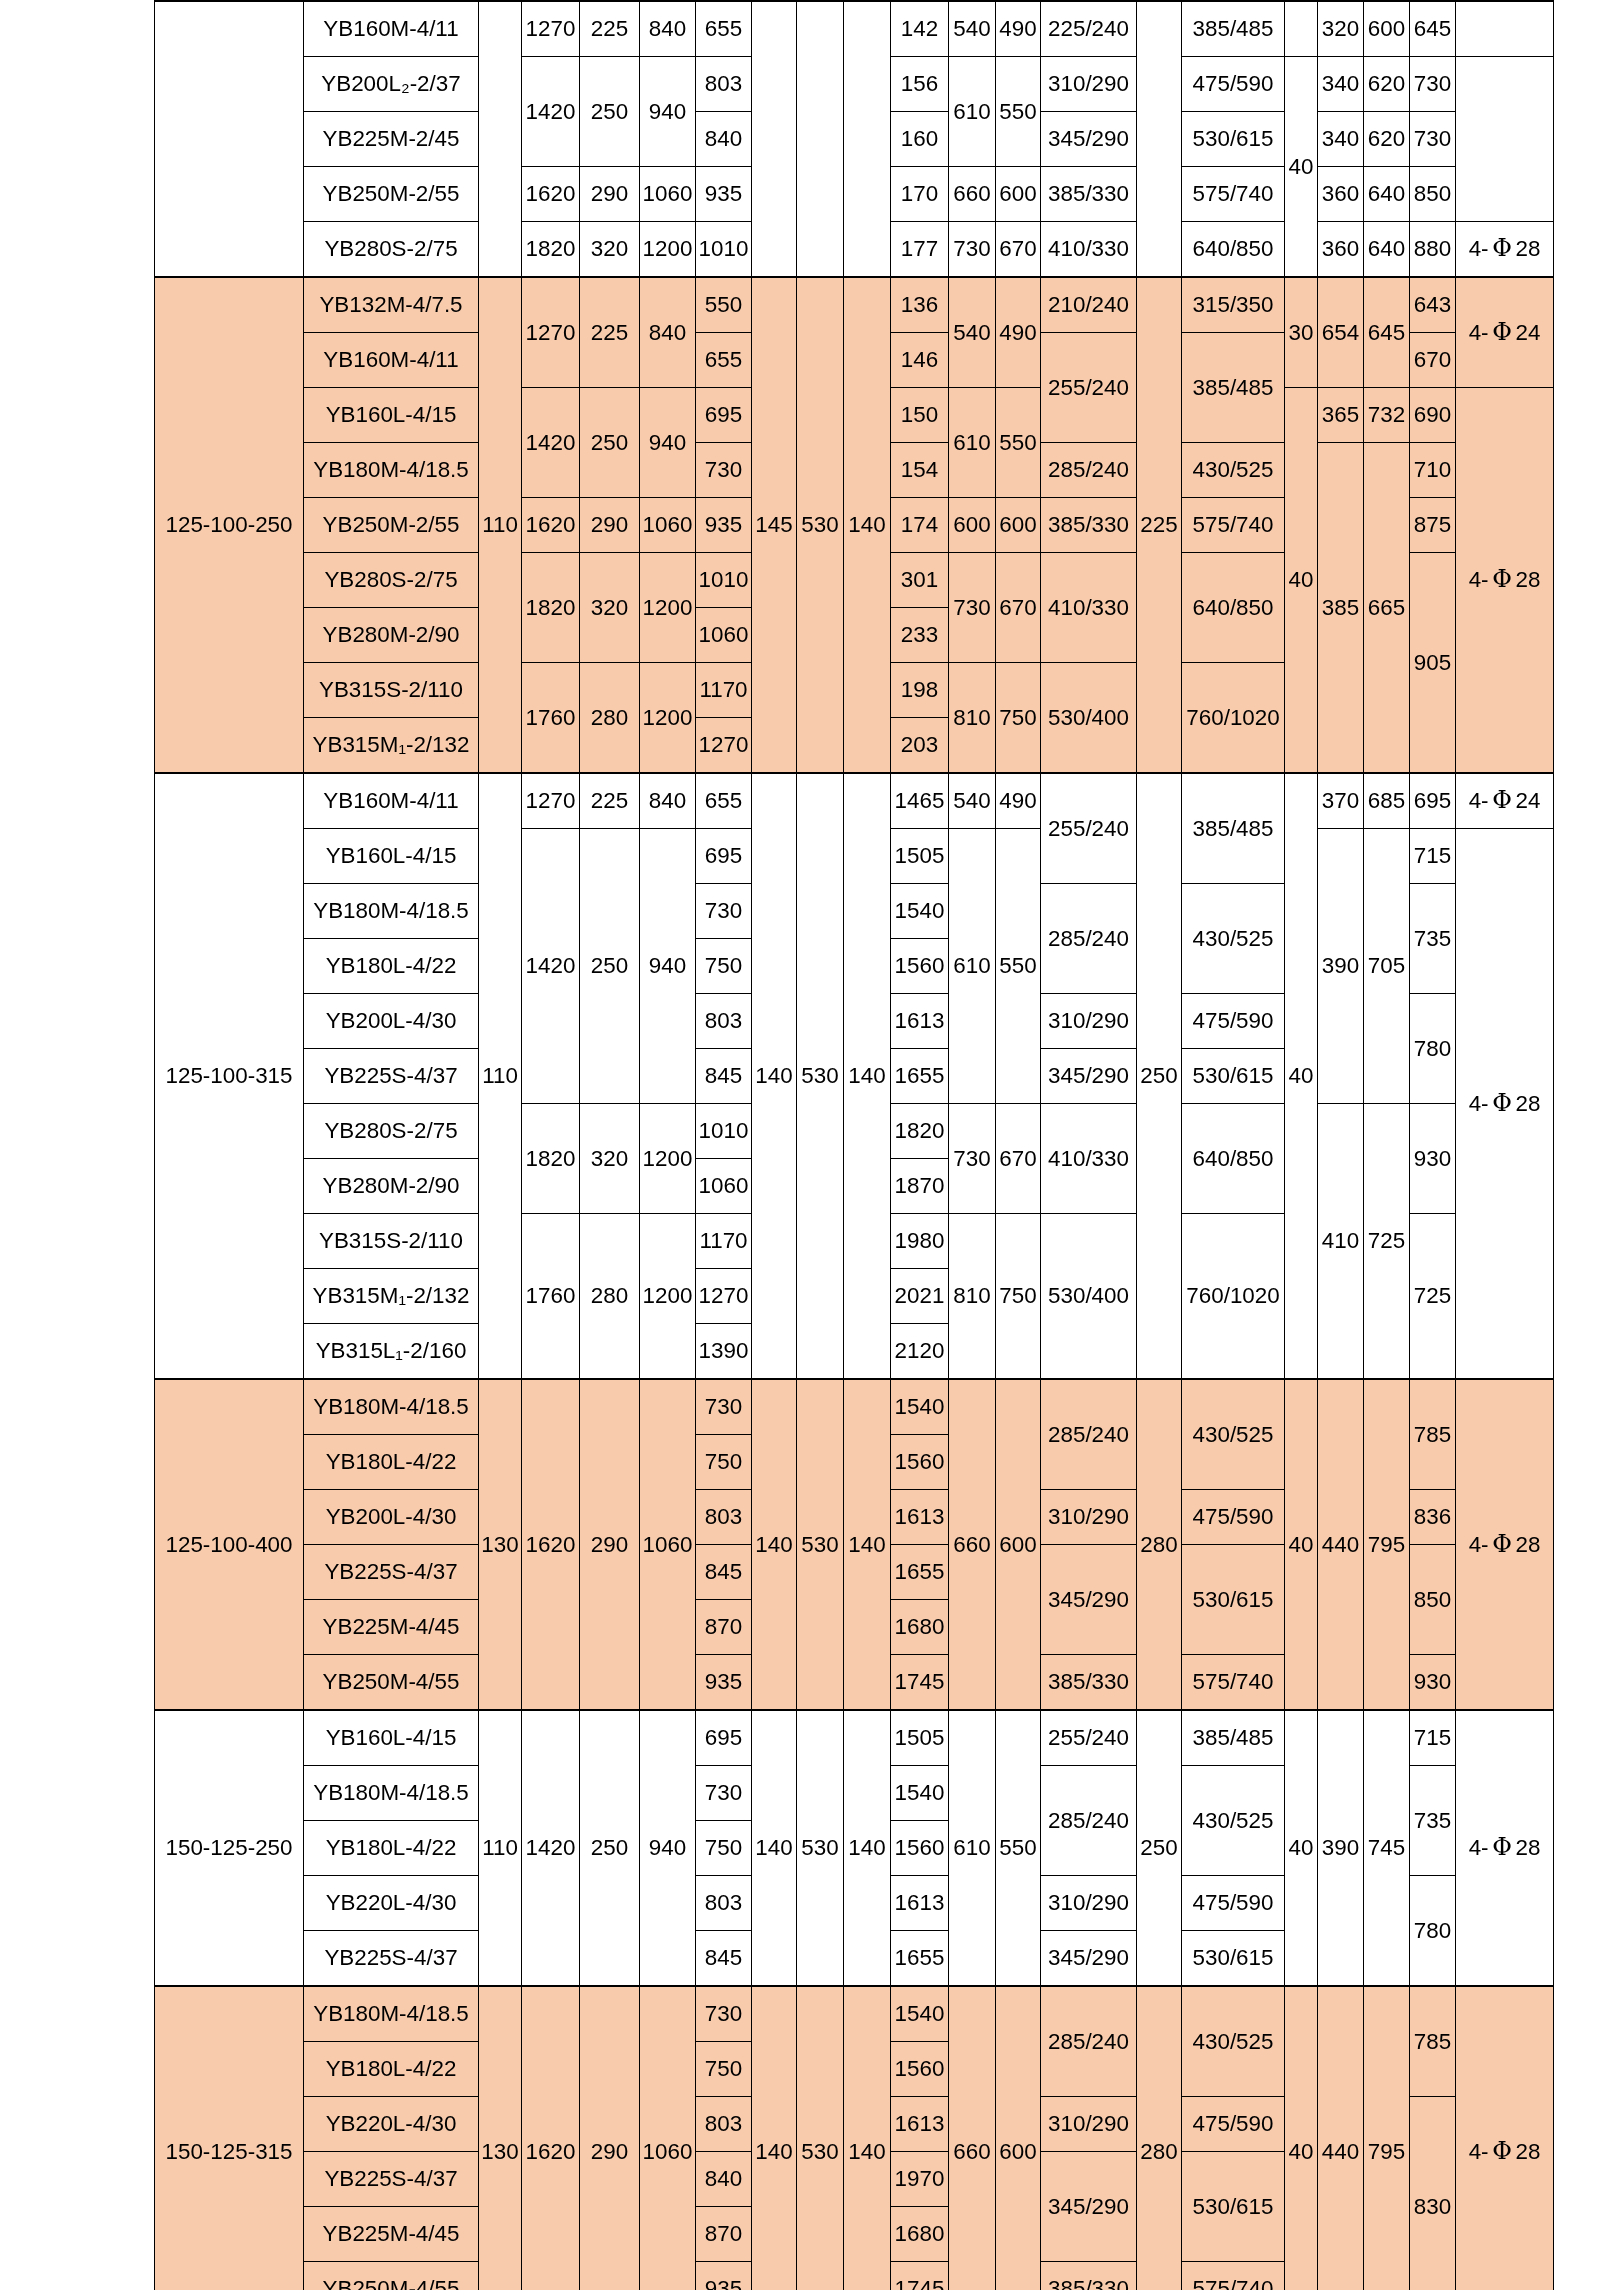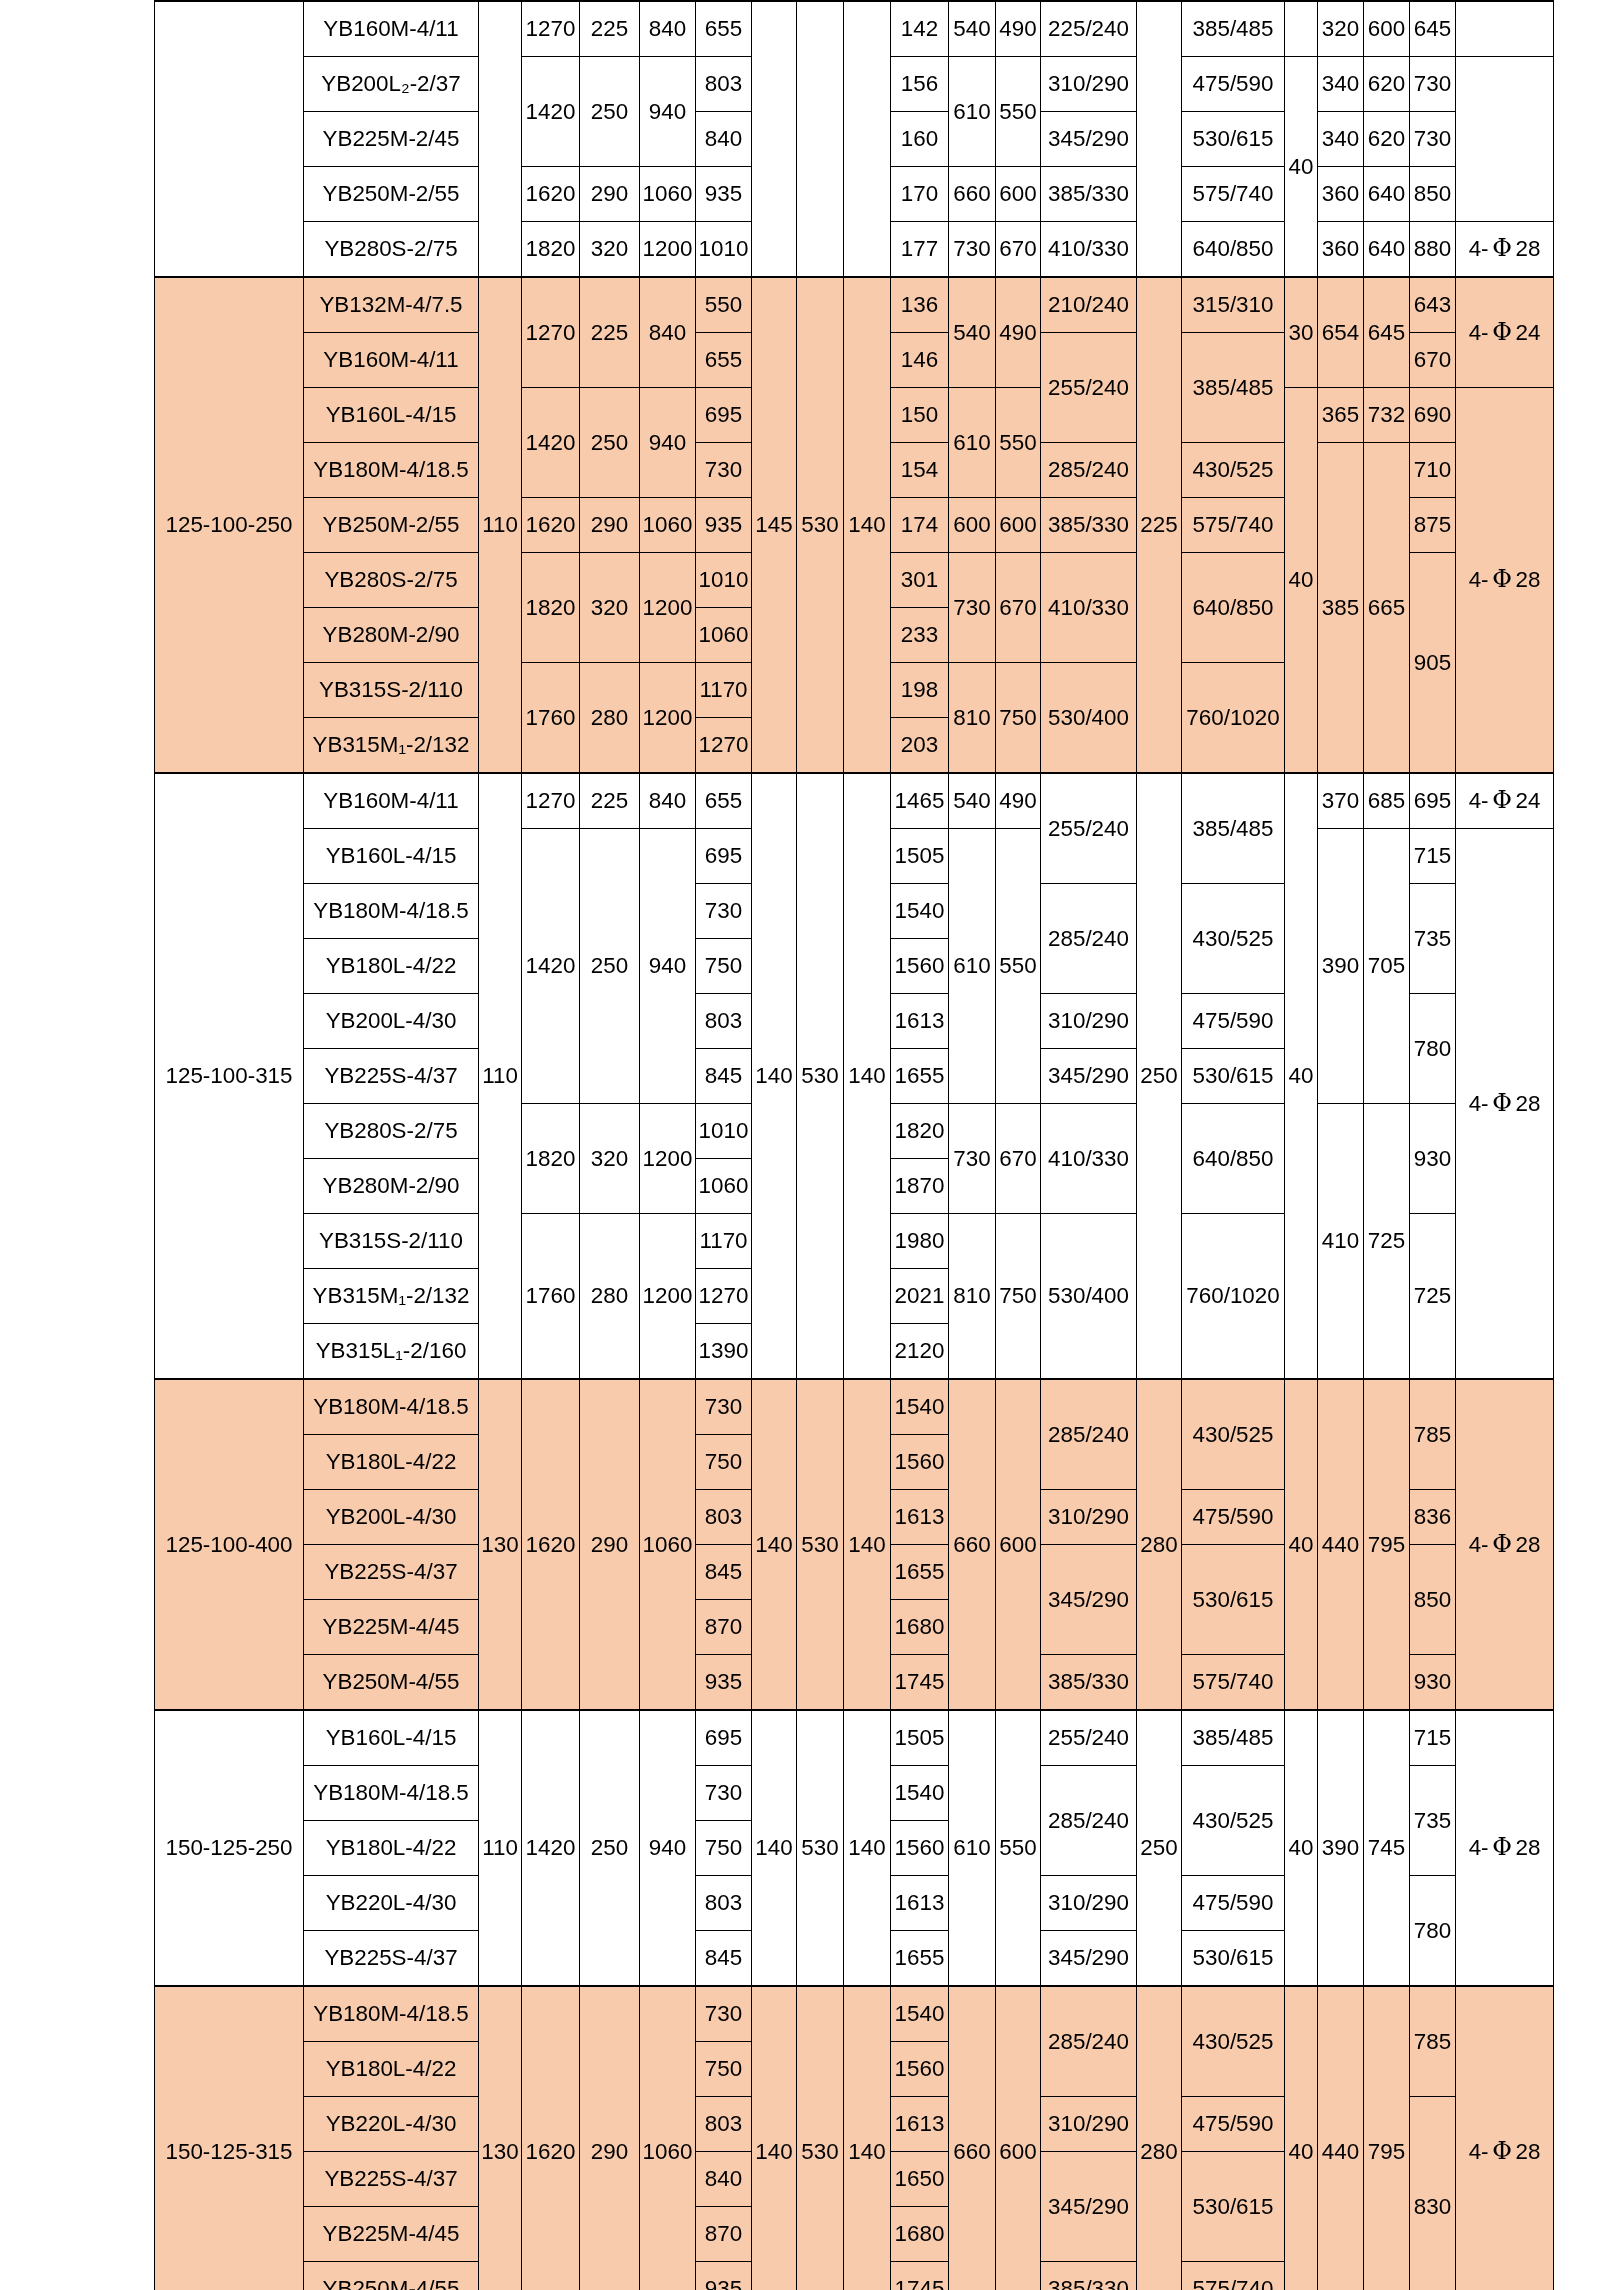--- a/index.html
+++ b/index.html
@@ -169,21 +169,21 @@
             <td rowspan="2">840</td>
             <td>550</td>
             <td rowspan="9">145</td>
             <td rowspan="9">530</td>
             <td rowspan="9">140</td>
             <td>136</td>
             <td rowspan="2">540</td>
             <td rowspan="2">490</td>
             <td>210/240</td>
             <td rowspan="9">225</td>
-            <td>315/310</td>
+            <td>315/350</td>
             <td rowspan="2">30</td>
             <td rowspan="2">654</td>
             <td rowspan="2">645</td>
             <td>643</td>
             <td rowspan="2">4-<span class="phi">Φ</span>24</td>
           </tr>
           <tr class="peach">
             <td>YB160M-4/11</td>
             <td>655</td>
             <td>146</td>
@@ -512,21 +512,21 @@
             <td>YB220L-4/30</td>
             <td>803</td>
             <td>1613</td>
             <td>310/290</td>
             <td>475/590</td>
             <td rowspan="4">830</td>
           </tr>
           <tr class="peach">
             <td>YB225S-4/37</td>
             <td>840</td>
-            <td>1650</td>
+            <td>1970</td>
             <td rowspan="2">345/290</td>
             <td rowspan="2">530/615</td>
           </tr>
           <tr class="peach">
             <td>YB225M-4/45</td>
             <td>870</td>
             <td>1680</td>
           </tr>
           <tr class="peach">
             <td>YB250M-4/55</td>

